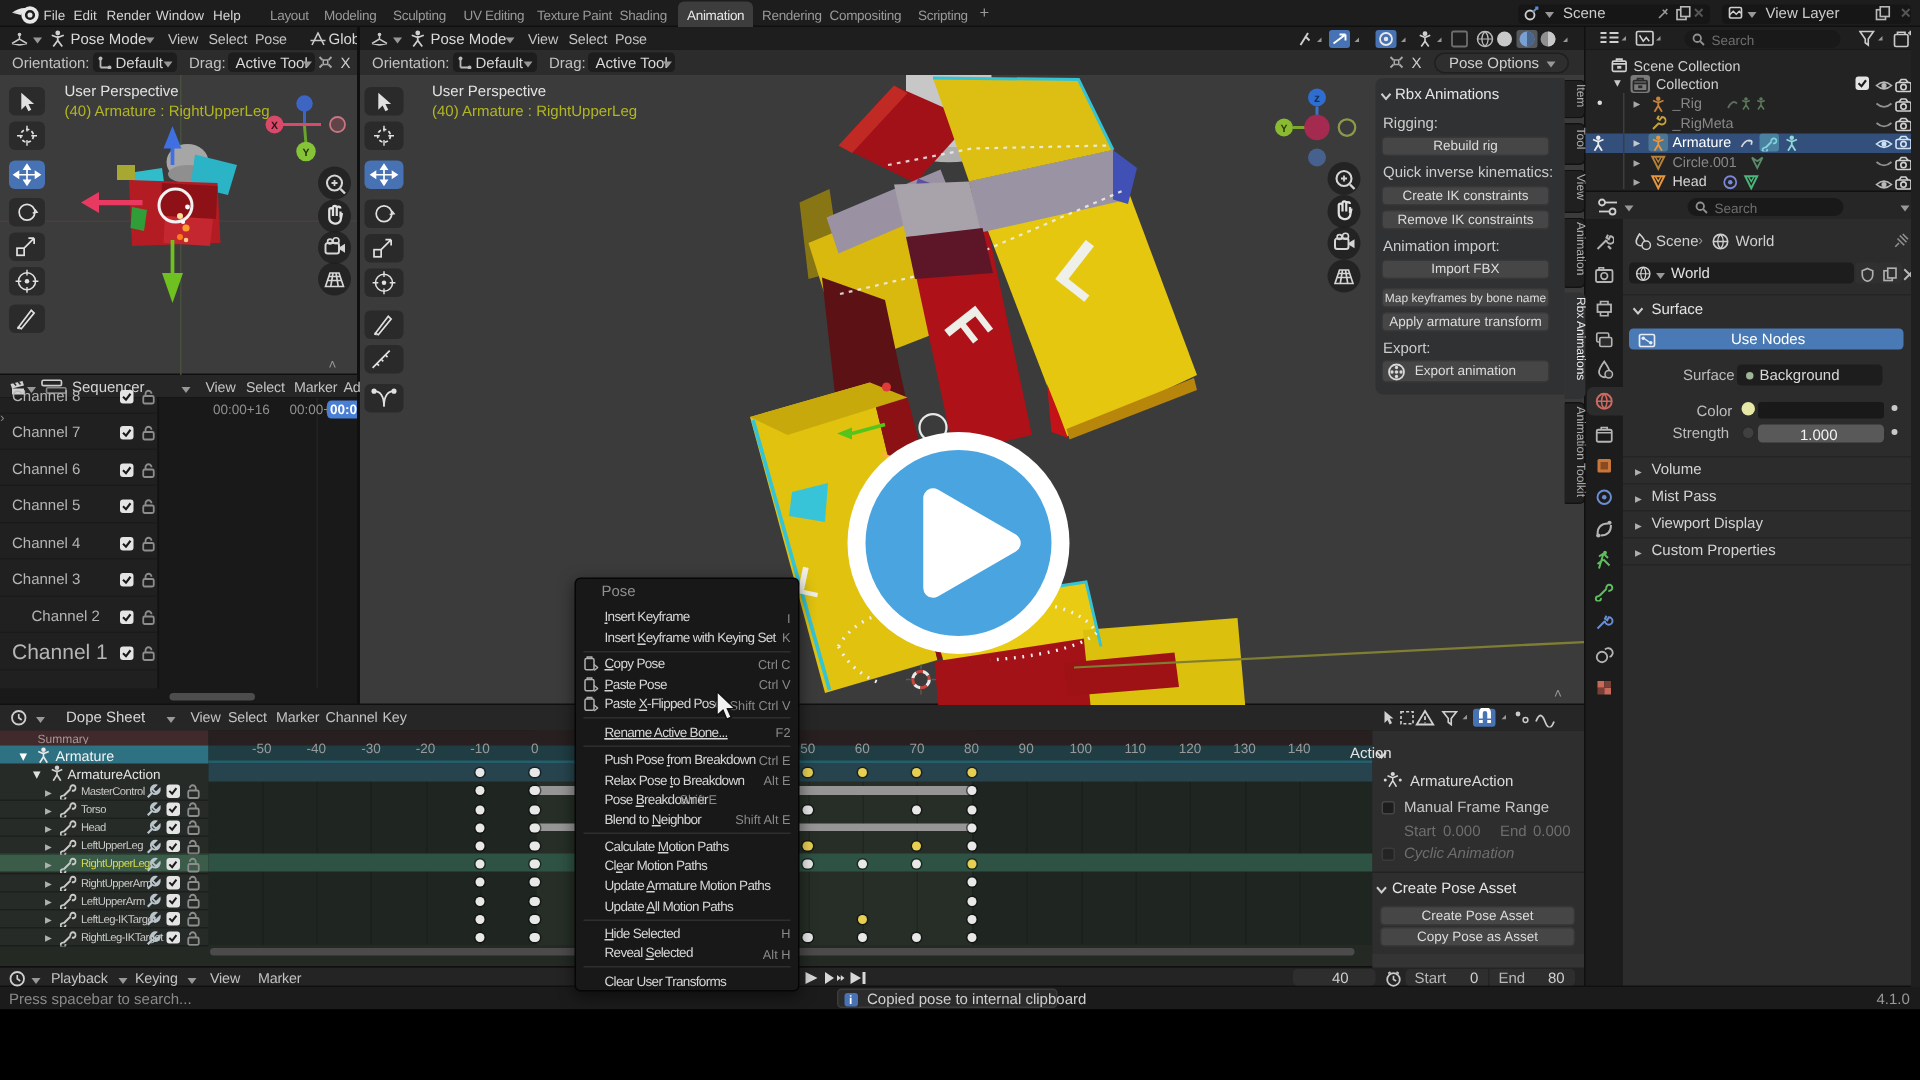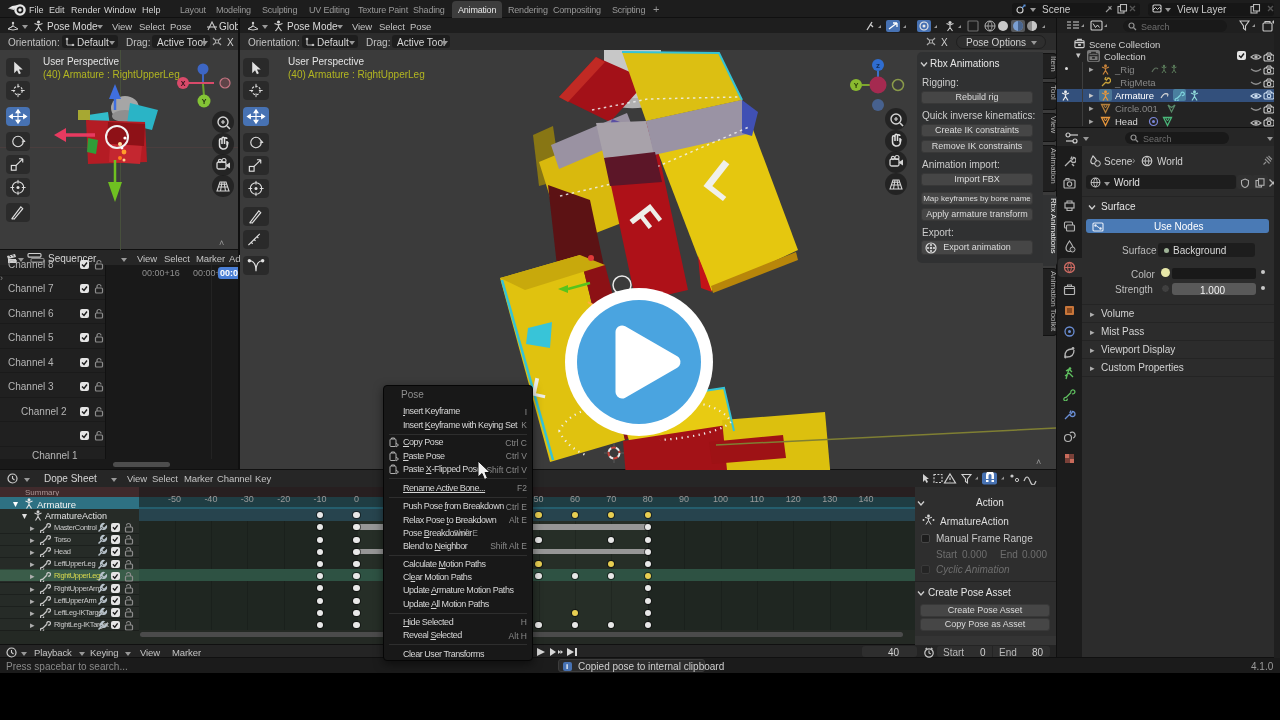--- a/index.html
+++ b/index.html
@@ -449,21 +449,21 @@
 <div class="t" style="left:8px;top:405.5px;font-size:10px;color:#b5b5b5;margin-left:13px;">Channel 2</div>
 <div class="abs" style="left:80px;top:406.5px;width:9px;height:9px;background:#e4e4e4;border-radius:2px;"></div>
 <svg class="abs" style="left:80px;top:406.5px;" width="9" height="9" viewBox="0 0 9 9">
       <path d="M2 4.5 L4 6.5 L7 2.5" stroke="#1a1a1a" stroke-width="1.4" fill="none"></path>
     </svg>
 <svg class="abs" style="left:94px;top:405.5px;" width="10" height="11" viewBox="0 0 10 11">
       <rect x="1.5" y="5" width="7" height="5" rx="1" fill="none" stroke="#8d8d8d" stroke-width="1.2"></rect>
       <path d="M3 5 V3.5 a2 2 0 0 1 4 0" fill="none" stroke="#8d8d8d" stroke-width="1.2"></path>
     </svg>
 <div class="abs" style="left:0;top:421.0px;width:105px;height:1px;background:#1a1a1a;"></div>
-<div class="t" style="left:8px;top:450px;font-size:10px;color:#b5b5b5;margin-left:24px;">Channel 1</div>
+<div class="t" style="left:8px;top:426px;font-size:14px;color:#b5b5b5;">Channel 1</div>
 <div class="abs" style="left:80px;top:431px;width:9px;height:9px;background:#e4e4e4;border-radius:2px;"></div>
 <svg class="abs" style="left:80px;top:431px;" width="9" height="9" viewBox="0 0 9 9">
       <path d="M2 4.5 L4 6.5 L7 2.5" stroke="#1a1a1a" stroke-width="1.4" fill="none"></path>
     </svg>
 <svg class="abs" style="left:94px;top:430px;" width="10" height="11" viewBox="0 0 10 11">
       <rect x="1.5" y="5" width="7" height="5" rx="1" fill="none" stroke="#8d8d8d" stroke-width="1.2"></rect>
       <path d="M3 5 V3.5 a2 2 0 0 1 4 0" fill="none" stroke="#8d8d8d" stroke-width="1.2"></path>
     </svg>
 <div class="abs" style="left:0;top:445.5px;width:105px;height:1px;background:#1a1a1a;"></div>
 <div class="abs" style="left:113px;top:462px;width:57px;height:5px;background:#4d4d4d;border-radius:2.5px;"></div>
@@ -890,21 +890,21 @@
 <div class="abs" style="left:644.6px;top:609.6999999999999px;width:6.2px;height:6.2px;background:#e8e8e8;border-radius:50%;box-shadow:0 0 0 1px rgba(10,10,10,.55);"></div>
 <div class="abs" style="left:535.4px;top:621.9px;width:6.2px;height:6.2px;background:#e8e8e8;border-radius:50%;box-shadow:0 0 0 1px rgba(10,10,10,.55);"></div>
 <div class="abs" style="left:571.8px;top:621.9px;width:6.2px;height:6.2px;background:#e8e8e8;border-radius:50%;box-shadow:0 0 0 1px rgba(10,10,10,.55);"></div>
 <div class="abs" style="left:608.1999999999999px;top:621.9px;width:6.2px;height:6.2px;background:#e8e8e8;border-radius:50%;box-shadow:0 0 0 1px rgba(10,10,10,.55);"></div>
 <div class="abs" style="left:644.6px;top:621.9px;width:6.2px;height:6.2px;background:#e8e8e8;border-radius:50%;box-shadow:0 0 0 1px rgba(10,10,10,.55);"></div>
 <div class="abs" style="left:140px;top:632px;width:763px;height:5px;background:#4b4b4b;border-radius:2.5px;"></div>
 <div class="abs" style="left:915px;top:487px;width:141px;height:158px;background:#2e2e2e;"></div>
 <svg class="abs" style="left:917px;top:499px;" width="8" height="8" viewBox="0 0 8 8">
       <path d="M1 2.5 L4 6 L7 2.5" stroke="#cfcfcf" stroke-width="1.3" fill="none"></path>
     </svg>
-<div class="t" style="left:976px;top:497px;font-size:10px;color:#e4e4e4;">Action</div>
+<div class="t" style="left:900px;top:497px;font-size:10px;color:#e4e4e4;">Action</div>
 <svg class="abs" style="left:922px;top:514px;" width="13" height="12" viewBox="0 0 13 12">
       <circle cx="6.5" cy="2" r="1.4" fill="#d8d8d8"></circle>
       <path d="M6.5 3.8 v2.6 M6.5 4.5 L3 3.2 M6.5 4.5 L10 3.2 M6.5 6.4 L4 10.5 M6.5 6.4 L9 10.5" stroke="#d8d8d8" stroke-width="1" fill="none"></path>
       <circle cx="1.5" cy="6" r="1" fill="#d8d8d8"></circle>
       <circle cx="11.5" cy="6" r="1" fill="#d8d8d8"></circle>
     </svg>
 <div class="t" style="left:940px;top:516px;font-size:10px;color:#dddddd;">ArmatureAction</div>
 <div class="abs" style="left:921px;top:534px;width:9px;height:9px;background:#1d1d1d;border:1px solid #454545;border-radius:2px;"></div>
 <div class="t" style="left:936px;top:533px;font-size:10px;color:#c8c8c8;">Manual Frame Range</div>
 <div class="t" style="left:936px;top:549px;font-size:10px;color:#6e6e6e;">Start</div>

